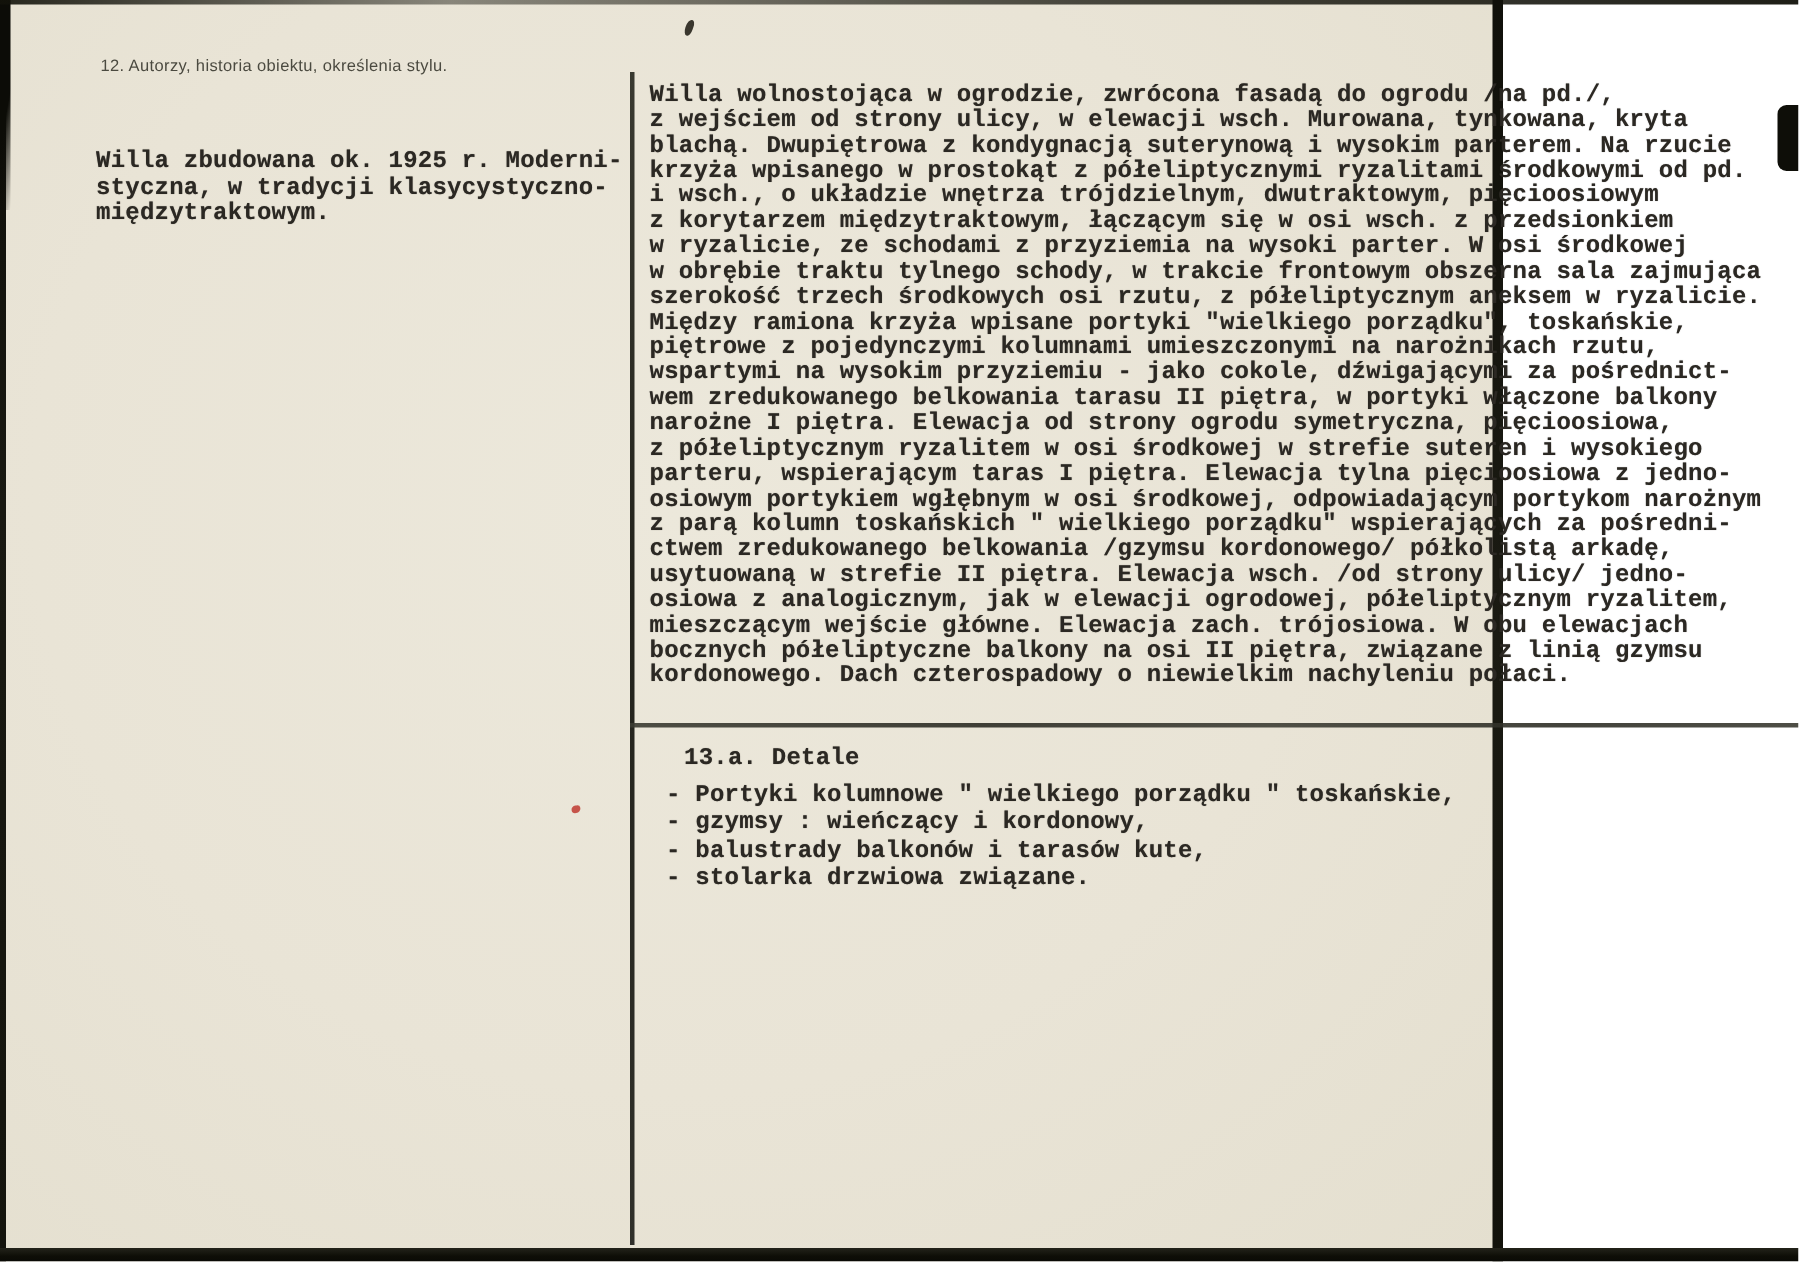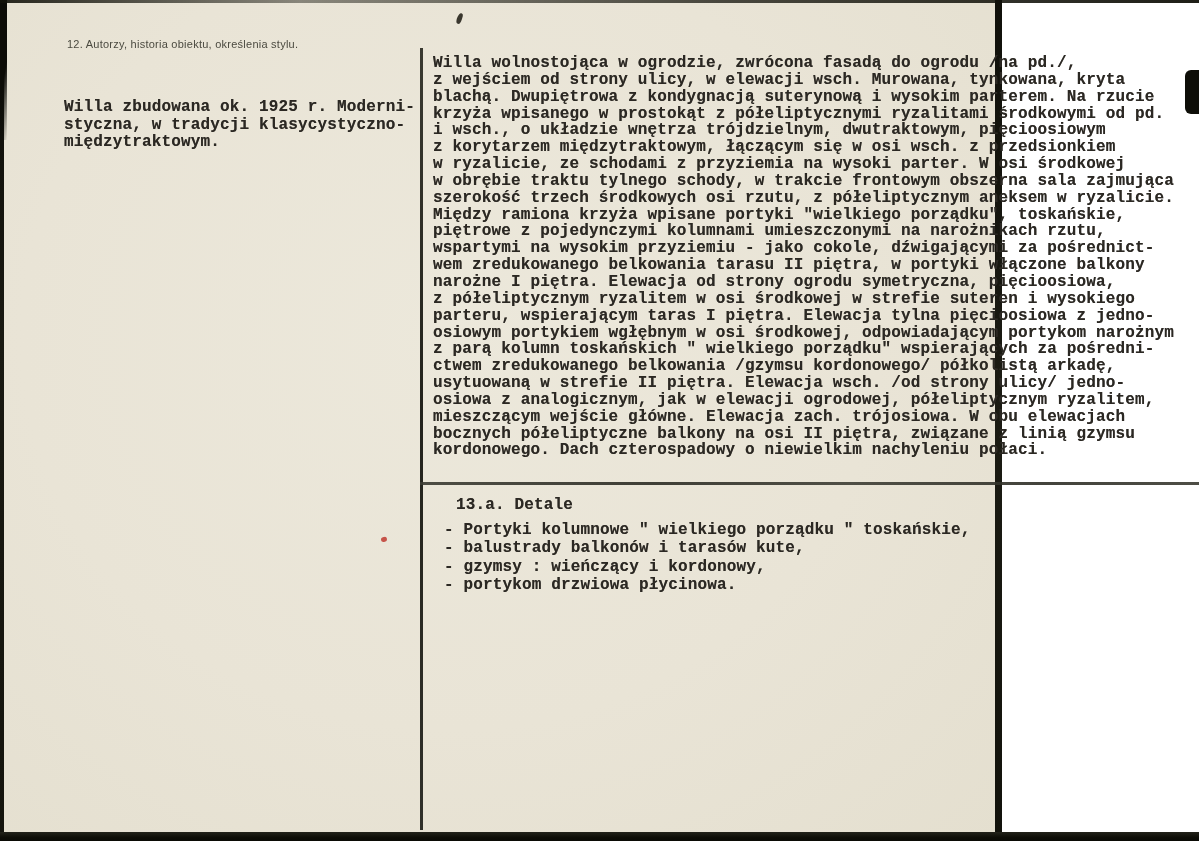--- a/index.html
+++ b/index.html
@@ -107,15 +107,15 @@
   <div class="divider-v"></div>
 
   <div class="form-label label-12">12. Autorzy, historia obiektu, określenia stylu.</div>
   <div class="typebody body-12"><div class="tline">Willa zbudowana ok. 1925 r. Moderni-</div><div class="tline">styczna, w tradycji klasycystyczno-</div><div class="tline">międzytraktowym.</div></div>
 
   <div class="typebody body-13"><div class="tline">Willa wolnostojąca w ogrodzie, zwrócona fasadą do ogrodu /na pd./,</div><div class="tline">z wejściem od strony ulicy, w elewacji wsch. Murowana, tynkowana, kryta</div><div class="tline">blachą. Dwupiętrowa z kondygnacją suterynową i wysokim parterem. Na rzucie</div><div class="tline">krzyża wpisanego w prostokąt z półeliptycznymi ryzalitami środkowymi od pd.</div><div class="tline">i wsch., o układzie wnętrza trójdzielnym, dwutraktowym, pięcioosiowym</div><div class="tline">z korytarzem międzytraktowym, łączącym się w osi wsch. z przedsionkiem</div><div class="tline">w ryzalicie, ze schodami z przyziemia na wysoki parter. W osi środkowej</div><div class="tline">w obrębie traktu tylnego schody, w trakcie frontowym obszerna sala zajmująca</div><div class="tline">szerokość trzech środkowych osi rzutu, z półeliptycznym aneksem w ryzalicie.</div><div class="tline">Między ramiona krzyża wpisane portyki "wielkiego porządku", toskańskie,</div><div class="tline">piętrowe z pojedynczymi kolumnami umieszczonymi na narożnikach rzutu,</div><div class="tline">wspartymi na wysokim przyziemiu - jako cokole, dźwigającymi za pośrednict-</div><div class="tline">wem zredukowanego belkowania tarasu II piętra, w portyki włączone balkony</div><div class="tline">narożne I piętra. Elewacja od strony ogrodu symetryczna, pięcioosiowa,</div><div class="tline">z półeliptycznym ryzalitem w osi środkowej w strefie suteren i wysokiego</div><div class="tline">parteru, wspierającym taras I piętra. Elewacja tylna pięcioosiowa z jedno-</div><div class="tline">osiowym portykiem wgłębnym w osi środkowej, odpowiadającym portykom narożnym</div><div class="tline">z parą kolumn toskańskich " wielkiego porządku" wspierających za pośredni-</div><div class="tline">ctwem zredukowanego belkowania /gzymsu kordonowego/ półkolistą arkadę,</div><div class="tline">usytuowaną w strefie II piętra. Elewacja wsch. /od strony ulicy/ jedno-</div><div class="tline">osiowa z analogicznym, jak w elewacji ogrodowej, półeliptycznym ryzalitem,</div><div class="tline">mieszczącym wejście główne. Elewacja zach. trójosiowa. W obu elewacjach</div><div class="tline">bocznych półeliptyczne balkony na osi II piętra, związane z linią gzymsu</div><div class="tline">kordonowego. Dach czterospadowy o niewielkim nachyleniu połaci.</div></div>
 
   <div class="divider-h"></div>
 
   <div class="typebody title-13a">13.a. Detale</div>
-  <div class="typebody list-13a"><div class="tline">- Portyki kolumnowe " wielkiego porządku " toskańskie,</div><div class="tline">- balustrady balkonów i tarasów kute,</div><div class="tline">- gzymsy : wieńczący i kordonowy,</div><div class="tline">- portykom drzwiowa płycinowa.</div></div>
+  <div class="typebody list-13a"><div class="tline">- Portyki kolumnowe " wielkiego porządku " toskańskie,</div><div class="tline">- gzymsy : wieńczący i kordonowy,</div><div class="tline">- balustrady balkonów i tarasów kute,</div><div class="tline">- stolarka drzwiowa związane.</div></div>
 
 </div>
 
 </body></html>

